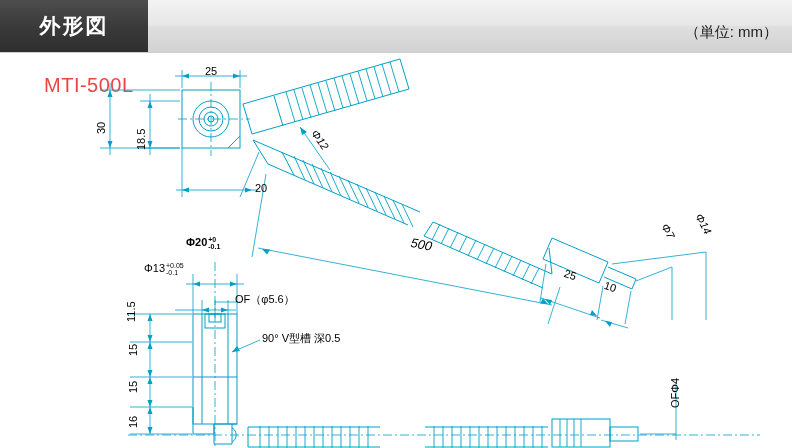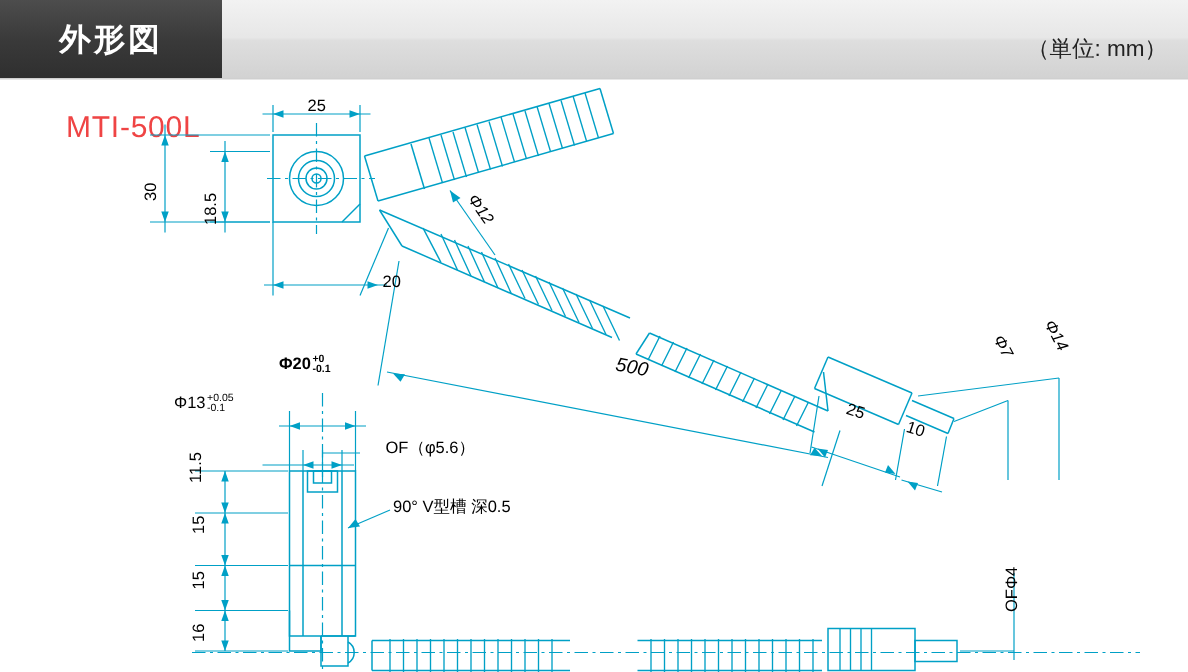--- a/index.html
+++ b/index.html
@@ -358,28 +358,28 @@
   <div class="lbl ital" style="left:669px;top:222px;transform:rotate(62deg);transform-origin:left top;">Φ7</div>
   <div class="lbl ital" style="left:703px;top:212px;transform:rotate(62deg);transform-origin:left top;">Φ14</div>
 
   <div class="lbl" style="left:186px;top:236px;font-weight:bold;">
     <span>Φ20</span><span style="display:inline-block;vertical-align:middle;font-size:7px;line-height:1.05;margin-left:1px;">
       <span style="display:block;">+0</span>
       <span style="display:block;">-0.1</span>
     </span>
   </div>
 
-  <div class="lbl" style="left:116px;top:262px;">
+  <div class="lbl" style="left:144px;top:262px;">
     <span>Φ13</span><span style="display:inline-block;vertical-align:middle;font-size:7px;line-height:1.05;margin-left:1px;">
       <span style="display:block;">+0.05</span>
       <span style="display:block;">-0.1</span>
     </span>
   </div>
 
-  <div class="lbl" style="left:257px;top:294px;">OF（φ5.6）</div>
+  <div class="lbl" style="left:235px;top:294px;">OF（φ5.6）</div>
   <div class="lbl" style="left:262px;top:333px;text-align:center;">90° V型槽 深0.5</div>
 
   <div class="lbl" style="left:126px;top:322px;transform:rotate(-90deg);transform-origin:left top;">11.5</div>
   <div class="lbl" style="left:128px;top:356px;transform:rotate(-90deg);transform-origin:left top;">15</div>
   <div class="lbl" style="left:128px;top:393px;transform:rotate(-90deg);transform-origin:left top;">15</div>
   <div class="lbl" style="left:128px;top:428px;transform:rotate(-90deg);transform-origin:left top;">16</div>
 
   <div class="lbl" style="left:670px;top:408px;transform:rotate(-90deg);transform-origin:left top;">OFΦ4</div>
 
 </div>

